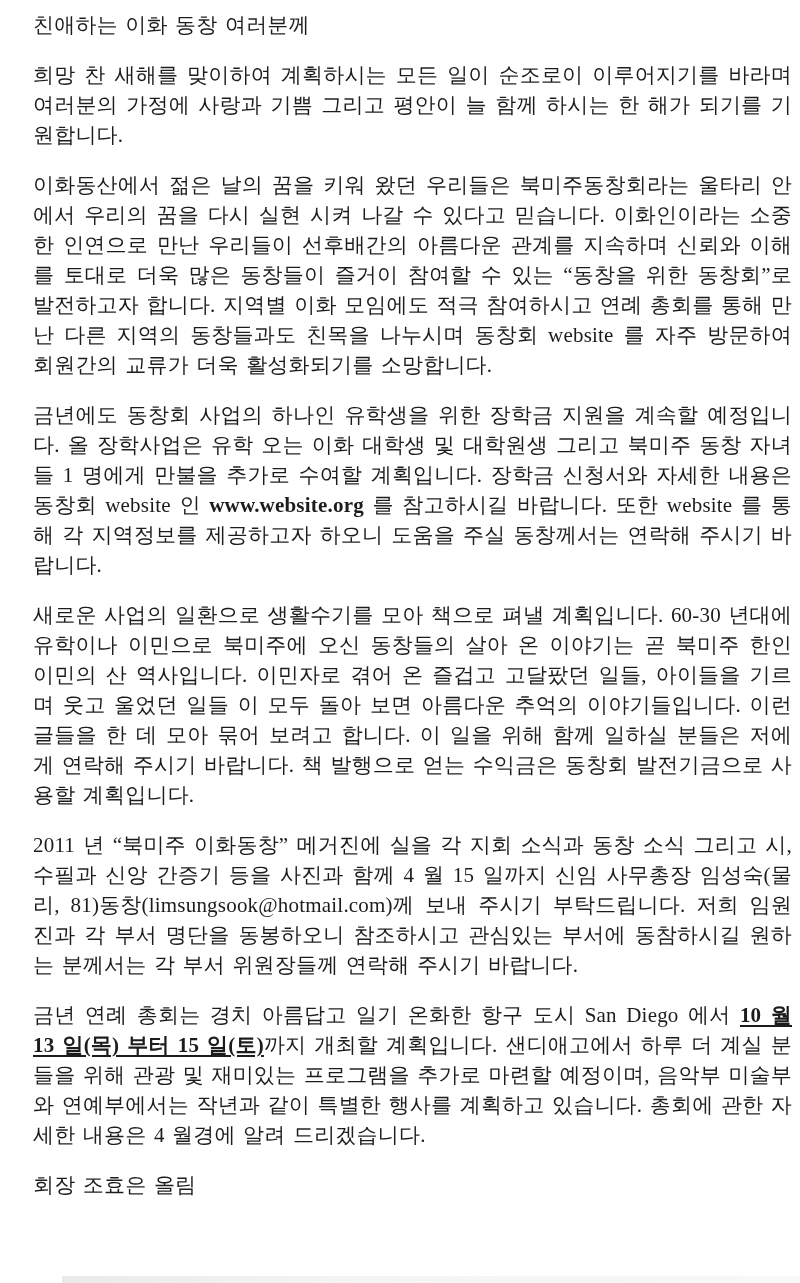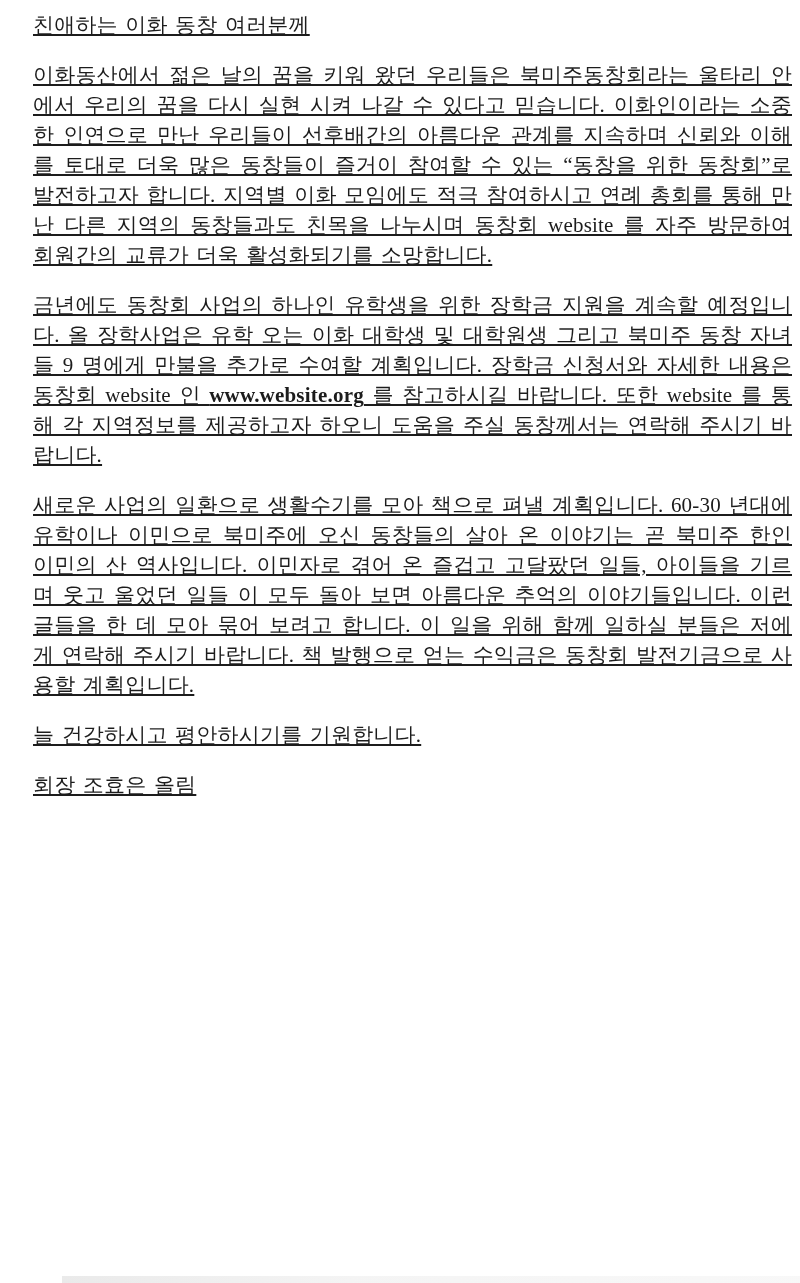--- a/index.html
+++ b/index.html
@@ -19,21 +19,20 @@
     padding: 10px 8px 0 33px;
     font-size: 21px;
     line-height: 30px;
     word-spacing: 2px;
     letter-spacing: 0.2px;
   }
   .letter p {
     margin: 0 0 20px 0;
     text-align: justify;
     text-justify: inter-word;
-    text-decoration: underline;
   }
   .letter span.bold {
     font-weight: bold;
   }
   .letter span.underline {
     text-decoration: underline;
     text-underline-offset: 3px;
   }
   .scan-edge {
     position: absolute;
@@ -43,20 +42,22 @@
     height: 7px;
     background: linear-gradient(to right, #dcdcdc 0%, #ededed 40%, #f3f3f3 100%);
     opacity: 0.6;
   }
 </style>
 </head>
 <body>
 
 <main class="letter">
     <p><span>친애하는 이화 동창 여러분께</span></p>
+    <p><span>희망 찬 새해를 맞이하여 계획하시는 모든 일이 순조로이 이루어지기를 바라며 여러분의 가정에 사랑과 기쁨 그리고 평안이 늘 함께 하시는 한 해가 되기를 기원합니다.</span></p>
     <p><span>이화동산에서 젊은 날의 꿈을 키워 왔던 우리들은 북미주동창회라는 울타리 안에서 우리의 꿈을 다시 실현 시켜 나갈 수 있다고 믿습니다. 이화인이라는 소중한 인연으로 만난 우리들이 선후배간의 아름다운 관계를 지속하며 신뢰와 이해를 토대로 더욱 많은 동창들이 즐거이 참여할 수 있는 “동창을 위한 동창회”로 발전하고자 합니다. 지역별 이화 모임에도 적극 참여하시고 연례 총회를 통해 만난 다른 지역의 동창들과도 친목을 나누시며 동창회 website 를 자주 방문하여 회원간의 교류가 더욱 활성화되기를 소망합니다.</span></p>
-    <p><span>금년에도 동창회 사업의 하나인 유학생을 위한 장학금 지원을 계속할 예정입니다. 올 장학사업은 유학 오는 이화 대학생 및 대학원생 그리고 북미주 동창 자녀들 9 명에게 만불을 추가로 수여할 계획입니다. 장학금 신청서와 자세한 내용은 동창회 website 인 </span><span class="bold">www.website.org</span><span> 를 참고하시길 바랍니다. 또한 website 를 통해 각 지역정보를 제공하고자 하오니 도움을 주실 동창께서는 연락해 주시기 바랍니다.</span></p>
+    <p><span>금년에도 동창회 사업의 하나인 유학생을 위한 장학금 지원을 계속할 예정입니다. 올 장학사업은 유학 오는 이화 대학생 및 대학원생 그리고 북미주 동창 자녀들 1 명에게 만불을 추가로 수여할 계획입니다. 장학금 신청서와 자세한 내용은 동창회 website 인 </span><span class="bold">www.website.org</span><span> 를 참고하시길 바랍니다. 또한 website 를 통해 각 지역정보를 제공하고자 하오니 도움을 주실 동창께서는 연락해 주시기 바랍니다.</span></p>
     <p><span>새로운 사업의 일환으로 생활수기를 모아 책으로 펴낼 계획입니다. 60-30 년대에 유학이나 이민으로 북미주에 오신 동창들의 살아 온 이야기는 곧 북미주 한인 이민의 산 역사입니다. 이민자로 겪어 온 즐겁고 고달팠던 일들, 아이들을 기르며 웃고 울었던 일들 이 모두 돌아 보면 아름다운 추억의 이야기들입니다. 이런 글들을 한 데 모아 묶어 보려고 합니다. 이 일을 위해 함께 일하실 분들은 저에게 연락해 주시기 바랍니다. 책 발행으로 얻는 수익금은 동창회 발전기금으로 사용할 계획입니다.</span></p>
-    <p><span>늘 건강하시고 평안하시기를 기원합니다.</span></p>
+    <p><span>2011 년 “북미주 이화동창” 메거진에 실을 각 지회 소식과 동창 소식 그리고 시, 수필과 신앙 간증기 등을 사진과 함께 4 월 15 일까지 신임 사무총장 임성숙(물리, 81)동창(limsungsook@hotmail.com)께 보내 주시기 부탁드립니다. 저희 임원진과 각 부서 명단을 동봉하오니 참조하시고 관심있는 부서에 동참하시길 원하는 분께서는 각 부서 위원장들께 연락해 주시기 바랍니다.</span></p>
+    <p><span>금년 연례 총회는 경치 아름답고 일기 온화한 항구 도시 San Diego 에서 </span><span class="bold underline">10 월 13 일(목) 부터 15 일(토)</span><span>까지 개최할 계획입니다. 샌디애고에서 하루 더 계실 분들을 위해 관광 및 재미있는 프로그램을 추가로 마련할 예정이며, 음악부 미술부와 연예부에서는 작년과 같이 특별한 행사를 계획하고 있습니다. 총회에 관한 자세한 내용은 4 월경에 알려 드리겠습니다.</span></p>
     <p><span>회장 조효은 올림</span></p>
   </main>
 
 <div class="scan-edge"></div>
 
 </body></html>

